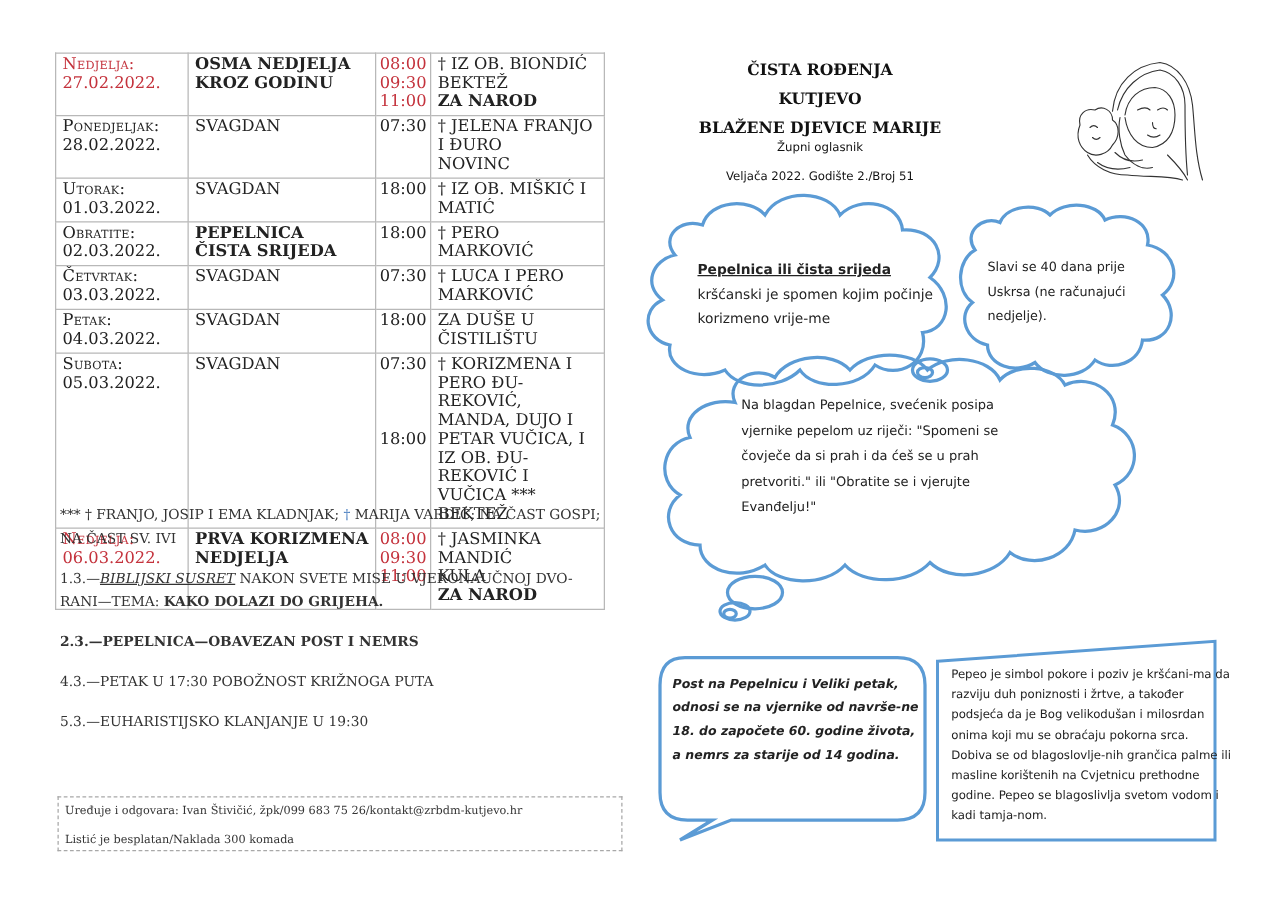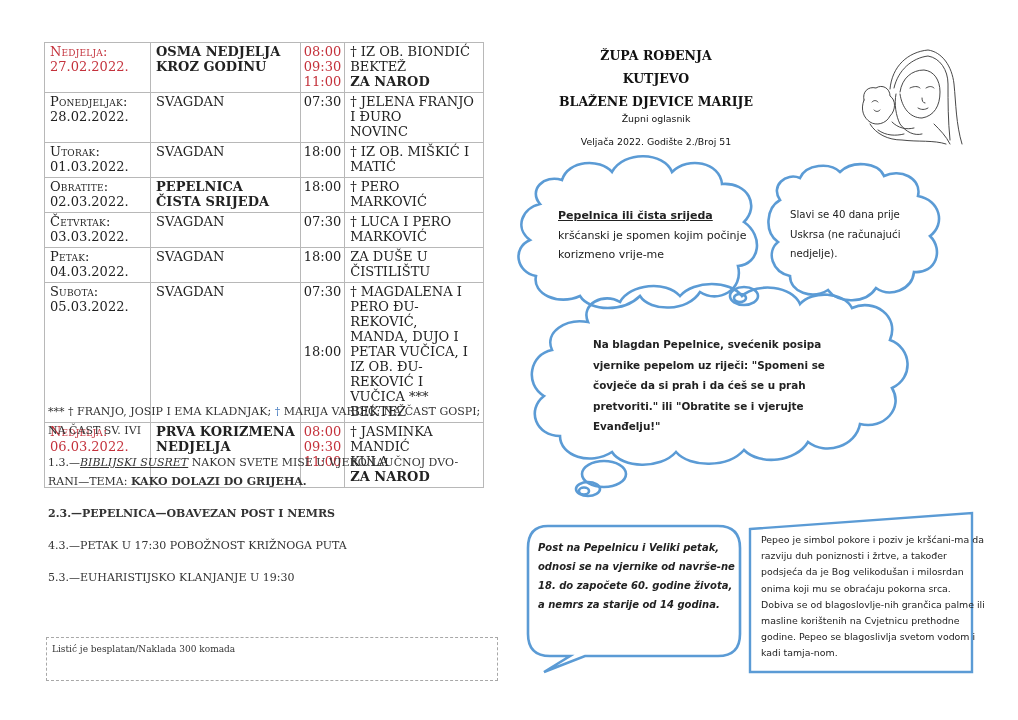--- a/index.html
+++ b/index.html
@@ -22,21 +22,21 @@
   .footer { position:absolute; left:46px; top:637px; width:452px; height:44px; border:1.5px dashed #a8a8a8; font-size:9px; line-height:14px; padding:4px 6px 0 5px; box-sizing:border-box; color:#333; }
   .footer div { margin-bottom:9px; }
   .header-title { position:absolute; left:548px; top:44px; width:216px; text-align:center; font-family:"DejaVu Serif", serif; font-weight:bold; font-size:12.5px; line-height:23px; color:#111; }
   .header-sub { position:absolute; left:548px; top:107px; width:216px; text-align:center; font-family:"DejaVu Sans", sans-serif; font-size:9.4px; line-height:23px; color:#111; }
   .madonna { position:absolute; left:830px; top:44px; width:135px; height:110px; }
   .clouds { position:absolute; left:0; top:0; width:1018px; height:720px; pointer-events:none; }
   .bubble-text { position:absolute; font-family:"DejaVu Sans", sans-serif; color:#222; }
   .b1 { left:558px; top:206px; width:190px; font-size:11px; line-height:19.5px; }
   .b1 .ttl { font-weight:bold; text-decoration:underline;text-align:right; }
   .b2 { left:790px; top:205px; width:140px; font-size:10.2px; line-height:19.5px; }
-  .b3 { left:593px; top:334px; width:240px; font-size:10.4px; line-height:20.5px;font-weight:bold; }
+  .b3 { left:593px; top:314px; width:240px; font-size:10.4px; line-height:20.5px; }
   .b4 { left:538px; top:538px; width:200px; font-size:10px; line-height:19px; font-style:italic; font-weight:bold; }
   .b5 { left:761px; top:532px; width:225px; font-size:9.4px; line-height:16.2px; }
 </style>
 </head>
 <body>
 
 <div class="left">
   <table class="sched">
     <tbody id="sched-body">
         <tr>
@@ -145,21 +145,21 @@
             <span class="line">SVAGDAN</span>
           </td>
           <td class="c-time ">
             <span class="line" style="min-height:15px">07:30</span>
             <span class="line" style="min-height:15px"></span>
             <span class="line" style="min-height:15px"></span>
             <span class="line" style="min-height:15px"></span>
             <span class="line" style="min-height:15px">18:00</span>
           </td>
           <td>
-            <span class="wrap">† MAGDALENA I PERO ĐU-</span>
+            <span class="wrap">† KORIZMENA I PERO ĐU-</span>
             <span class="wrap">REKOVIĆ, MANDA, DUJO I</span>
             <span class="wrap">PETAR VUČICA, I IZ OB. ĐU-</span>
             <span class="wrap">REKOVIĆ I VUČICA ***</span>
             <span class="wrap">BEKTEŽ</span>
           </td>
         </tr>
         <tr>
           <td class="c-day red">
             <span class="line day-label">Nedjelja:</span>
             <span class="line">06.03.2022.</span>
@@ -189,25 +189,26 @@
   </p>
   <p>
     <span>1.3.—</span><u>BIBLIJSKI SUSRET</u><span> NAKON SVETE MISE U VJERONAUČNOJ DVO-RANI—TEMA: </span><b>KAKO DOLAZI DO GRIJEHA.</b>
   </p>
   <p class="bold">2.3.—PEPELNICA—OBAVEZAN POST I NEMRS</p>
   <p>4.3.—PETAK U 17:30 POBOŽNOST KRIŽNOGA PUTA</p>
   <p>5.3.—EUHARISTIJSKO KLANJANJE U 19:30</p>
 </div>
 
 <div class="footer">
+  <div>Uređuje i odgovara: Ivan Štivičić, žpk/099 683 75 26/kontakt@zrbdm-kutjevo.hr</div>
   <div>Listić je besplatan/Naklada 300 komada</div>
 </div>
 
 <div class="header-title">
-  <div>ŽUPA ROĐENJA</div>
+  <div>ČISTA ROĐENJA</div>
   <div>KUTJEVO</div>
   <div>BLAŽENE DJEVICE MARIJE</div>
 </div>
 <div class="header-sub">
   <div>Župni oglasnik</div>
   <div>Veljača 2022. Godište 2./Broj 51</div>
 </div>
 
 <svg class="madonna" viewBox="0 0 135 110">
   <g fill="none" stroke="#333" stroke-width="0.9" stroke-linecap="round">

